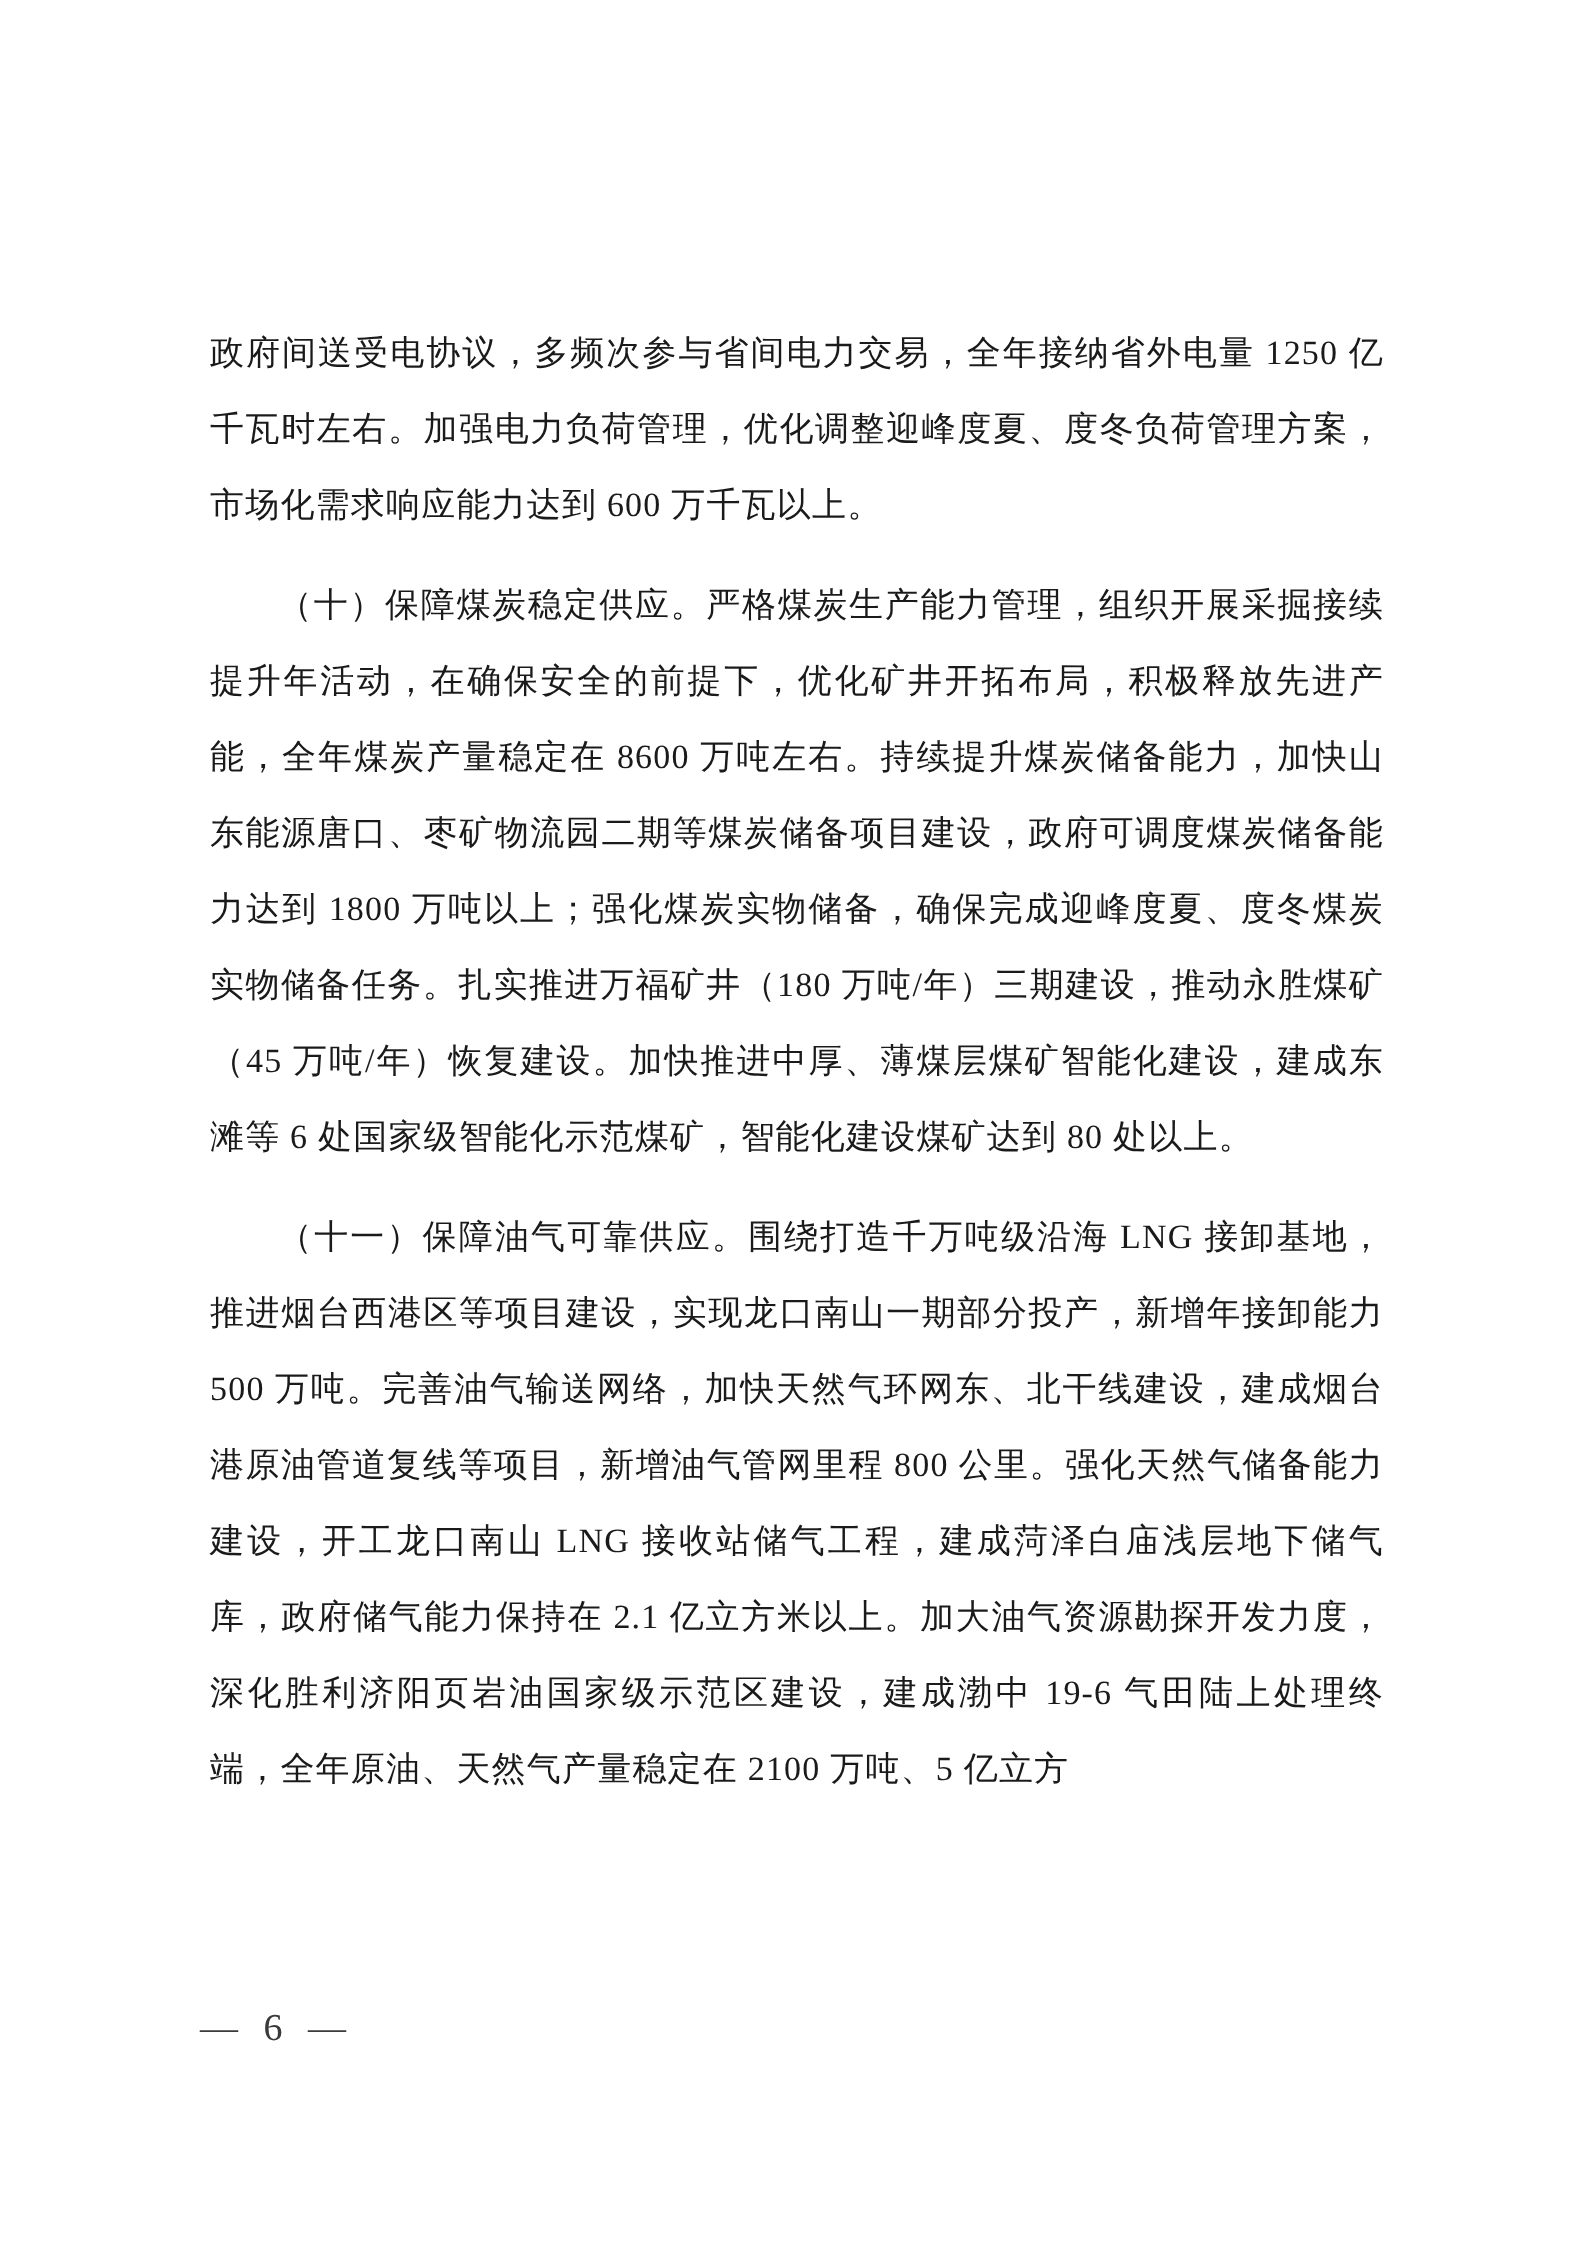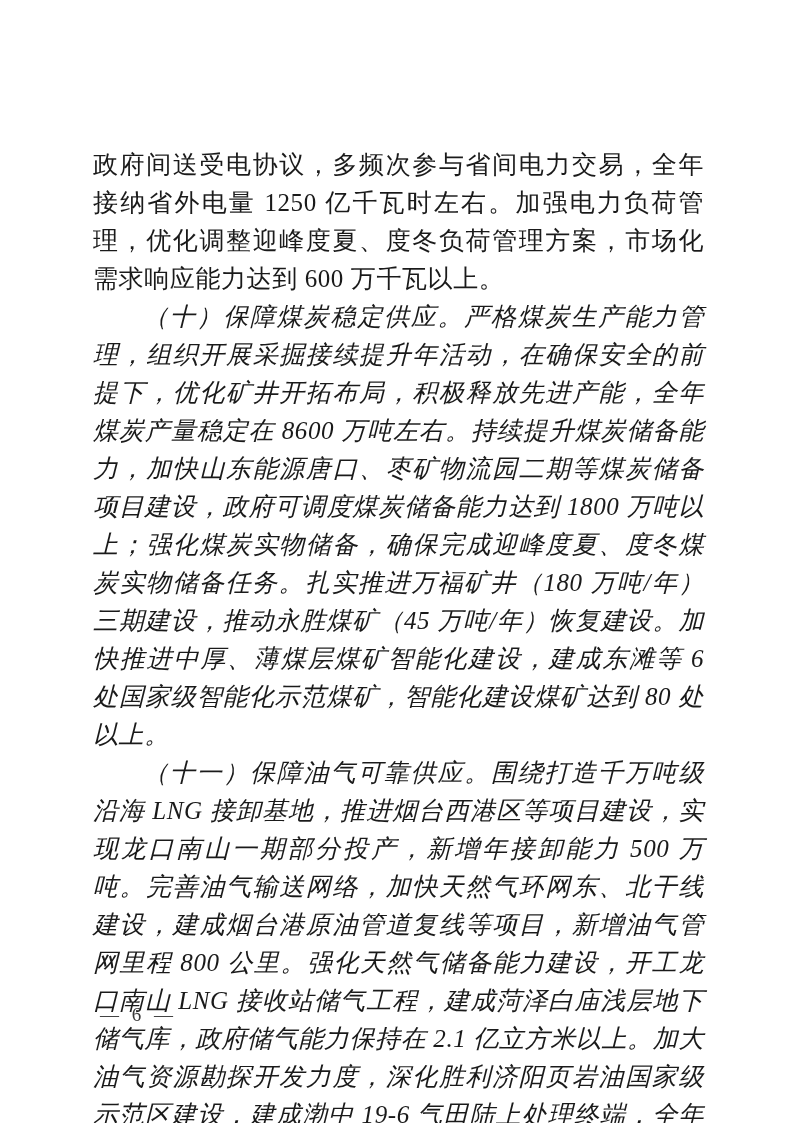--- a/index.html
+++ b/index.html
@@ -20,31 +20,30 @@
     overflow: hidden;
   }
   .content {
     position: absolute;
     left: 93px;
     top: 146px;
     width: 611px;
     color: #1a1a1a;
   }
   .para {
-    margin: 0;
-    font-size: 25px;
+    margin: 12px;
+    font-size: 17px;
     line-height: 38px;
     text-align: justify;
     text-justify: inter-character;
     letter-spacing: 0.6px;
     word-break: break-all;
   }
   .para.indent {
     text-indent: 2em;
-    font-style: italic;
   }
   .folio {
     position: absolute;
     left: 100px;
     top: 1002px;
     font-size: 19px;
     line-height: 26px;
     color: #3a3a3a;
     letter-spacing: 4px;
   }

